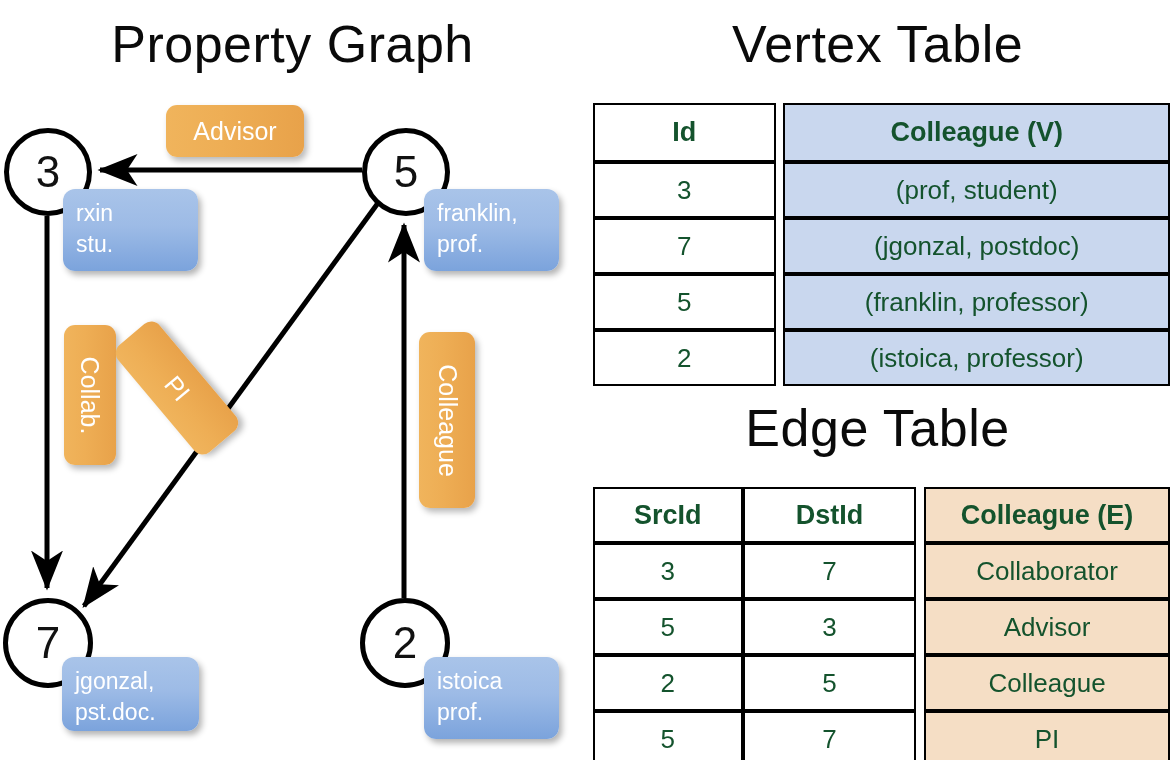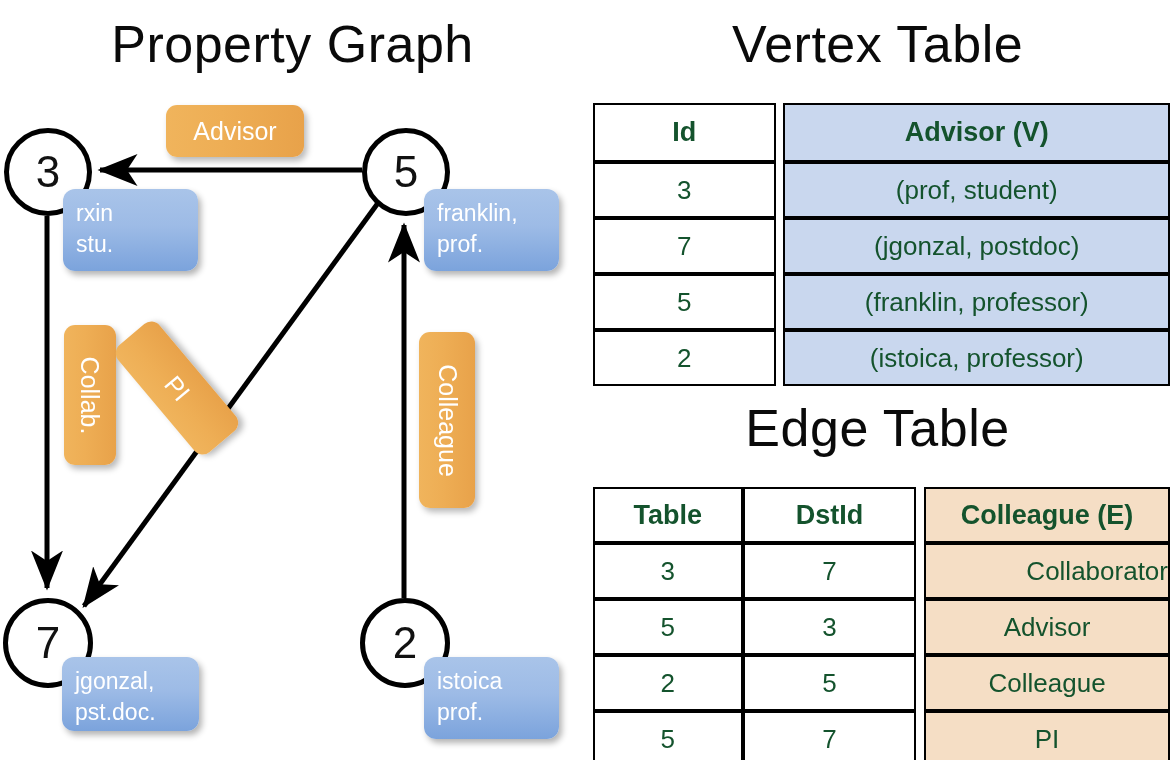--- a/index.html
+++ b/index.html
@@ -170,21 +170,21 @@
 
 <div class="panel" style="left:585px; top:0; width:585px; height:390px;">
 
   <div class="big-title" style="left:0; top:14px; width:585px;">Vertex Table</div>
 
   <table class="tbl" style="left:8px; top:103px;">
     <tbody>
         <tr>
       <td class="hdr col-plain" style="width:180px; height:55px;">Id</td>
       <td class="spacer-col"></td>
-      <td class="hdr col-blue" style="width:385px; height:55px;">Advisor (V)</td>
+      <td class="hdr col-blue" style="width:385px; height:55px;">Colleague (V)</td>
     </tr>
     <tr>
       <td class="col-plain" style="height:52px;">3</td>
       <td class="spacer-col"></td>
       <td class="col-blue" style="height:52px;">(prof, student)</td>
     </tr>
     <tr>
       <td class="col-plain" style="height:52px;">7</td>
       <td class="spacer-col"></td>
       <td class="col-blue" style="height:52px;">(jgonzal, postdoc)</td>
@@ -203,30 +203,30 @@
     </table>
 </div>
 
 <div class="panel" style="left:585px; top:390px; width:585px; height:370px;">
 
   <div class="big-title" style="left:0; top:8px; width:585px;">Edge Table</div>
 
   <table class="tbl" style="left:8px; top:97px;">
     <tbody>
         <tr>
-      <td class="hdr col-plain" style="width:148px; height:52px;">Table</td>
+      <td class="hdr col-plain" style="width:148px; height:52px;">SrcId</td>
       <td class="hdr col-plain" style="width:173px; height:52px;">DstId</td>
       <td class="spacer-col"></td>
       <td class="hdr col-orange" style="width:245px; height:52px;">Colleague (E)</td>
     </tr>
     <tr>
       <td class="col-plain" style="height:52px;">3</td>
       <td class="col-plain" style="height:52px;">7</td>
       <td class="spacer-col"></td>
-      <td class="col-orange" style="height:52px;text-align:right;">Collaborator</td>
+      <td class="col-orange" style="height:52px;">Collaborator</td>
     </tr>
     <tr>
       <td class="col-plain" style="height:52px;">5</td>
       <td class="col-plain" style="height:52px;">3</td>
       <td class="spacer-col"></td>
       <td class="col-orange" style="height:52px;">Advisor</td>
     </tr>
     <tr>
       <td class="col-plain" style="height:52px;">2</td>
       <td class="col-plain" style="height:52px;">5</td>

